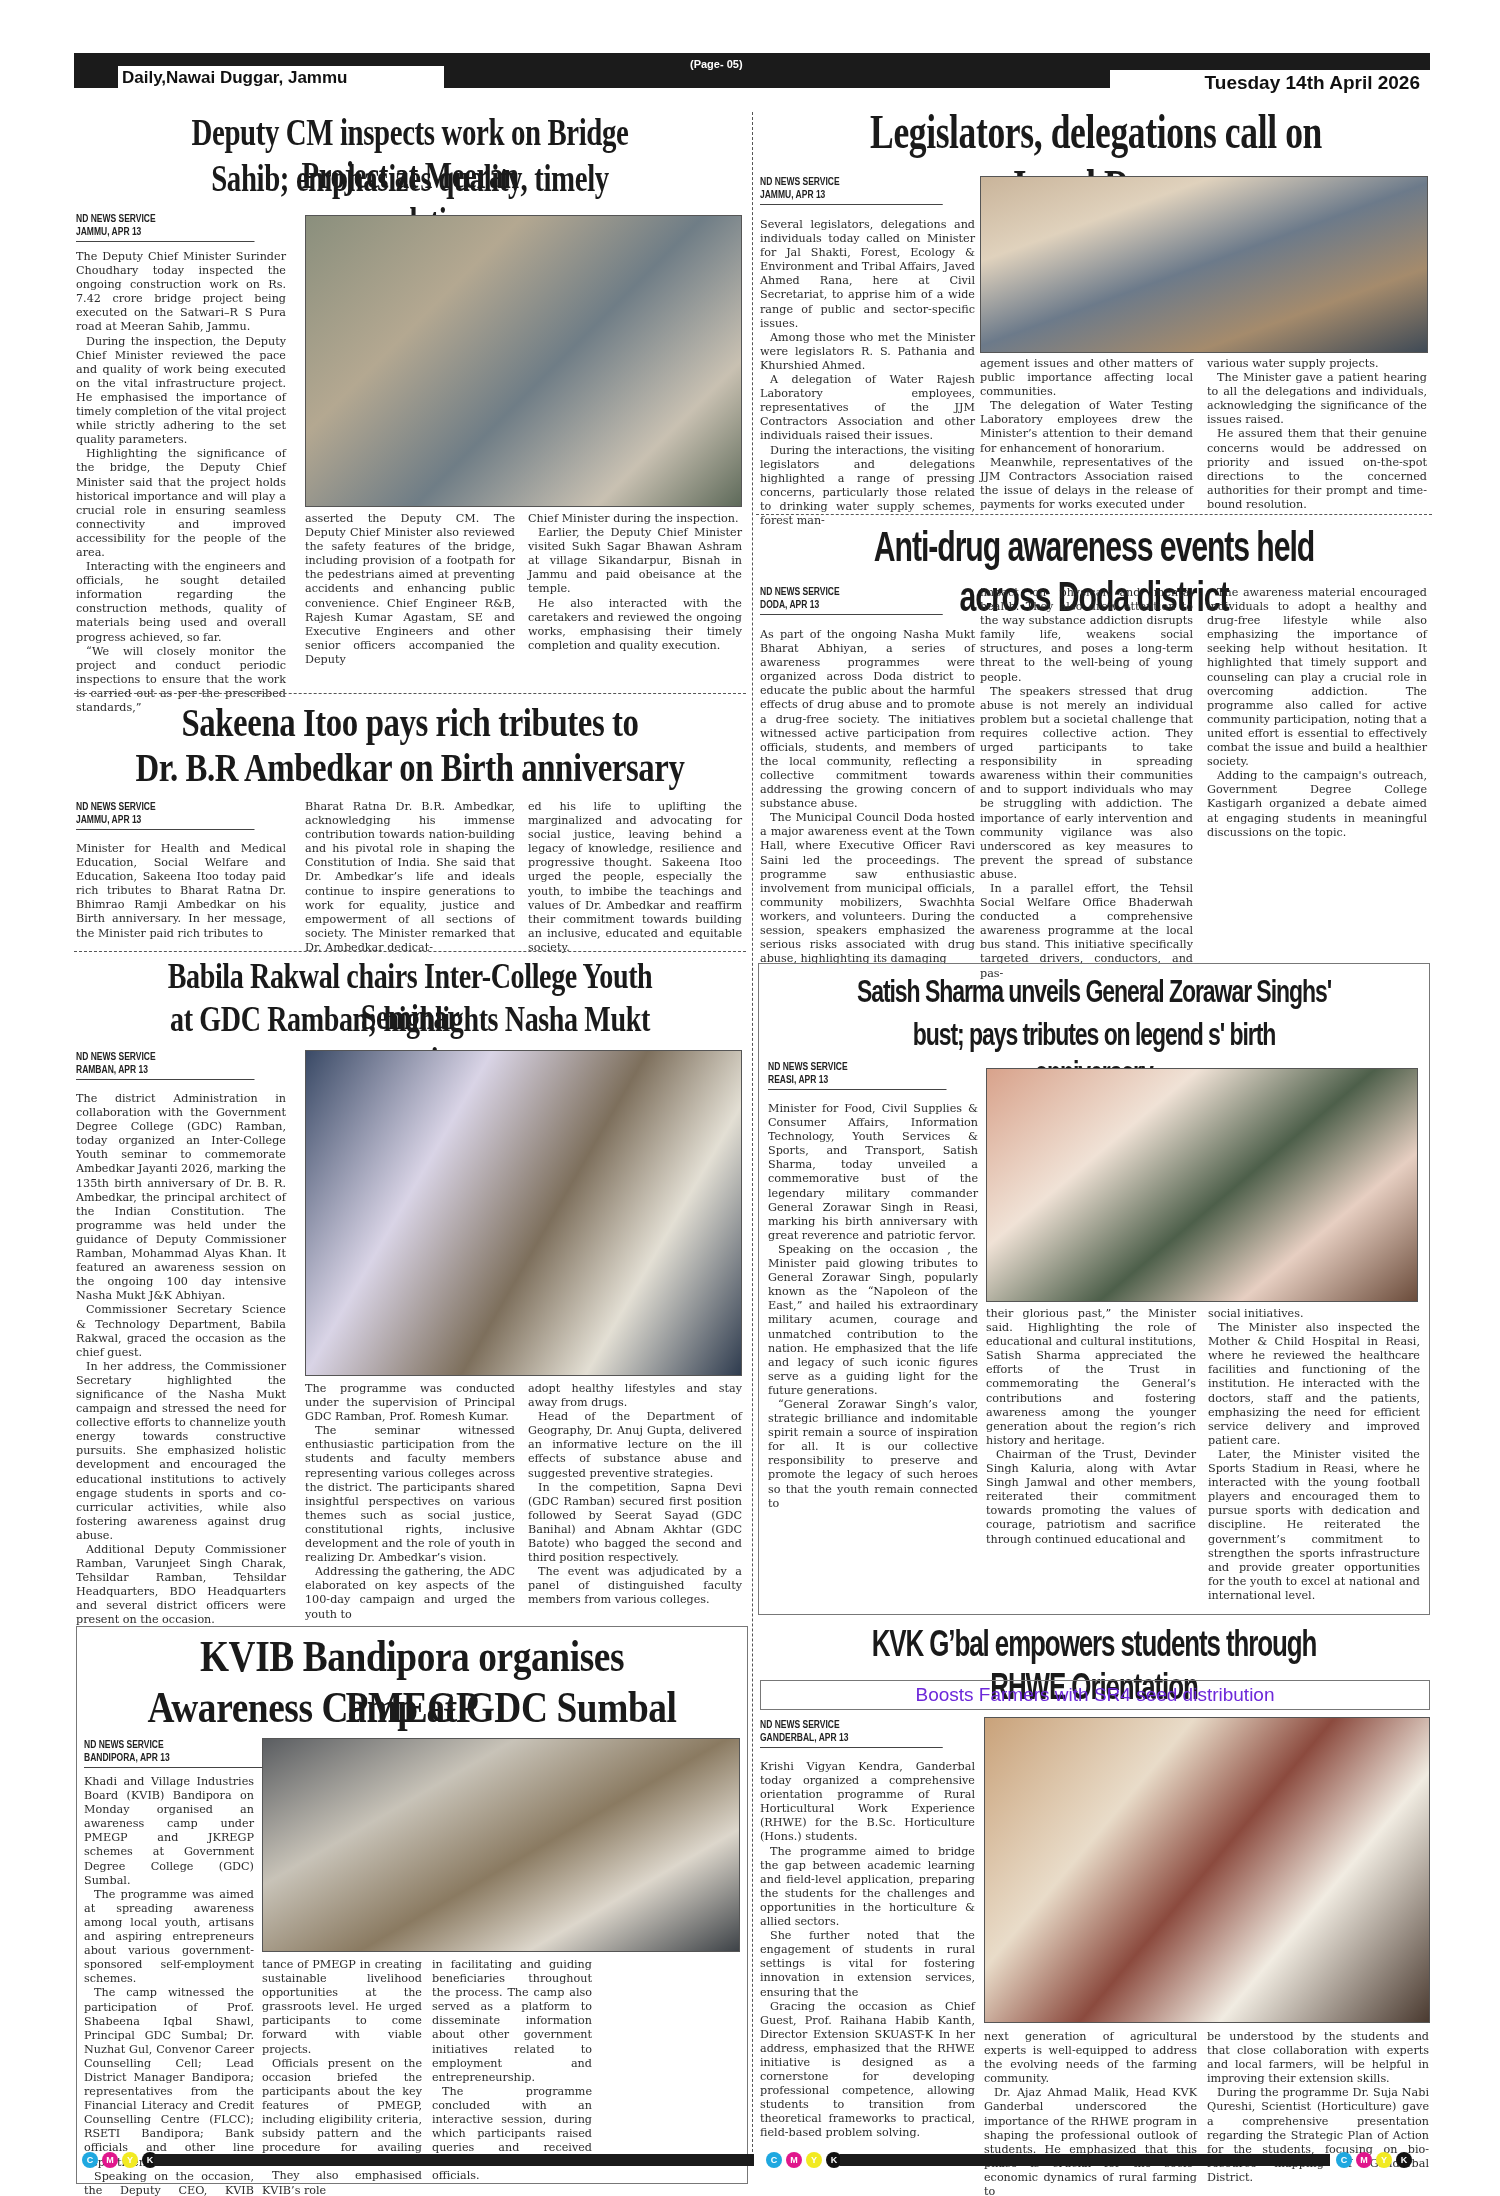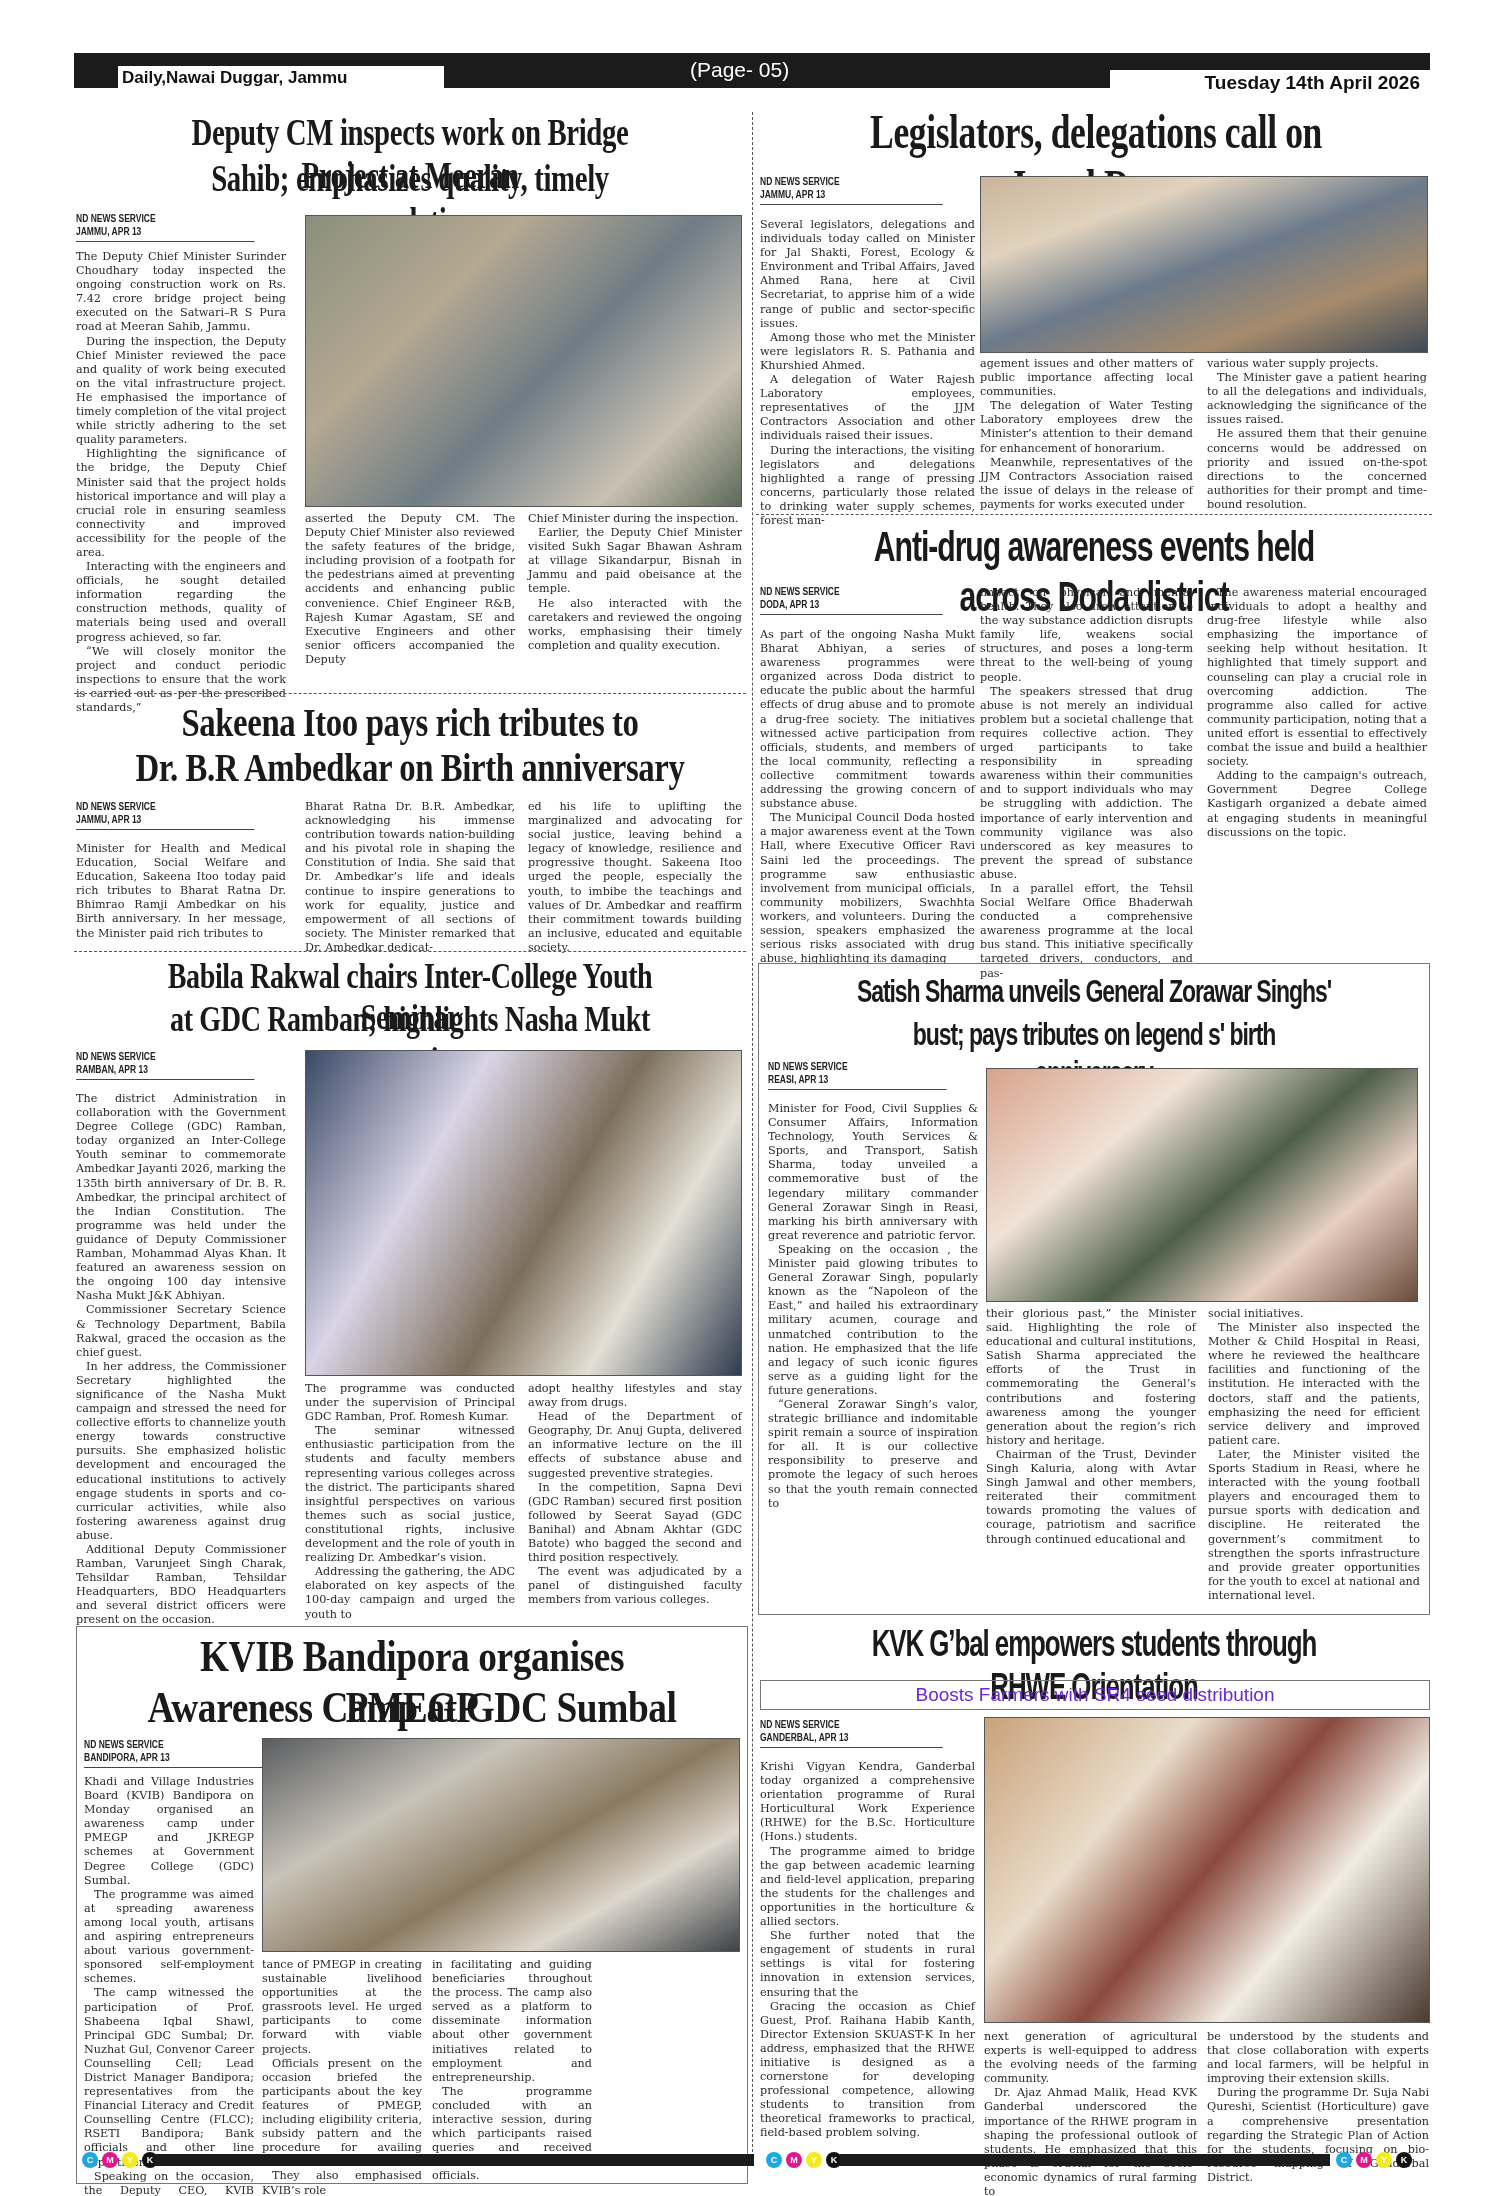--- a/index.html
+++ b/index.html
@@ -1,21 +1,21 @@
 <!DOCTYPE html>
 <html><head>
 <meta charset="utf-8">
 <style>
   *{box-sizing:border-box;margin:0;padding:0}
   html,body{width:1500px;height:2196px;background:#fff;overflow:hidden}
   body{position:relative;font-family:"DejaVu Serif",serif;color:#222}
   .abs{position:absolute}
   .topbar{left:74px;top:53px;width:1356px;height:35px;background:#1b1b1b}
   .paper-name{left:118px;top:66px;width:326px;height:24px;background:#fff;font-family:"Liberation Sans",sans-serif;font-weight:bold;font-size:17px;line-height:24px;padding-left:4px;color:#111}
-  .page-no{left:690px;top:58px;font-family:"Liberation Sans",sans-serif;font-weight:normal;font-size:21px;color:#fff}
+  .page-no{left:690px;top:58px;font-family:"Liberation Sans",sans-serif;font-weight:bold;font-size:11px;color:#fff}
   .date-box{left:1110px;top:70px;width:320px;height:26px;background:#fff;font-family:"Liberation Sans",sans-serif;font-weight:bold;font-size:19px;line-height:26px;text-align:right;padding-right:10px;color:#111}
   .vdash{border-left:1.5px dashed #555}
   .hdash{border-top:1.5px dashed #555}
   .hl{font-family:"Liberation Serif",serif;font-weight:bold;color:#1a1a1a;text-align:center;letter-spacing:-0.5px;line-height:1.15}
   .hl-cond{font-family:"Liberation Sans",sans-serif;font-weight:bold;color:#1a1a1a;text-align:center;letter-spacing:-1.5px;line-height:1.2;transform-origin:center}
   .byline{font-family:"Liberation Sans",sans-serif;font-weight:bold;font-size:10px;line-height:13px;color:#222;border-bottom:1.5px solid #444;padding-bottom:3px;transform:scaleX(.85);transform-origin:left}
   .col{font-size:11.2px;line-height:14.1px;text-align:justify;hyphens:auto;color:#2a2a2a}
   .col p{text-indent:10px}
   .col p.first{text-indent:0}
   .photo{background:linear-gradient(135deg,#8a8f7d 0%,#b4a891 30%,#6f7d86 55%,#c9c1b2 80%,#5e6a5a 100%);border:1px solid #555}

